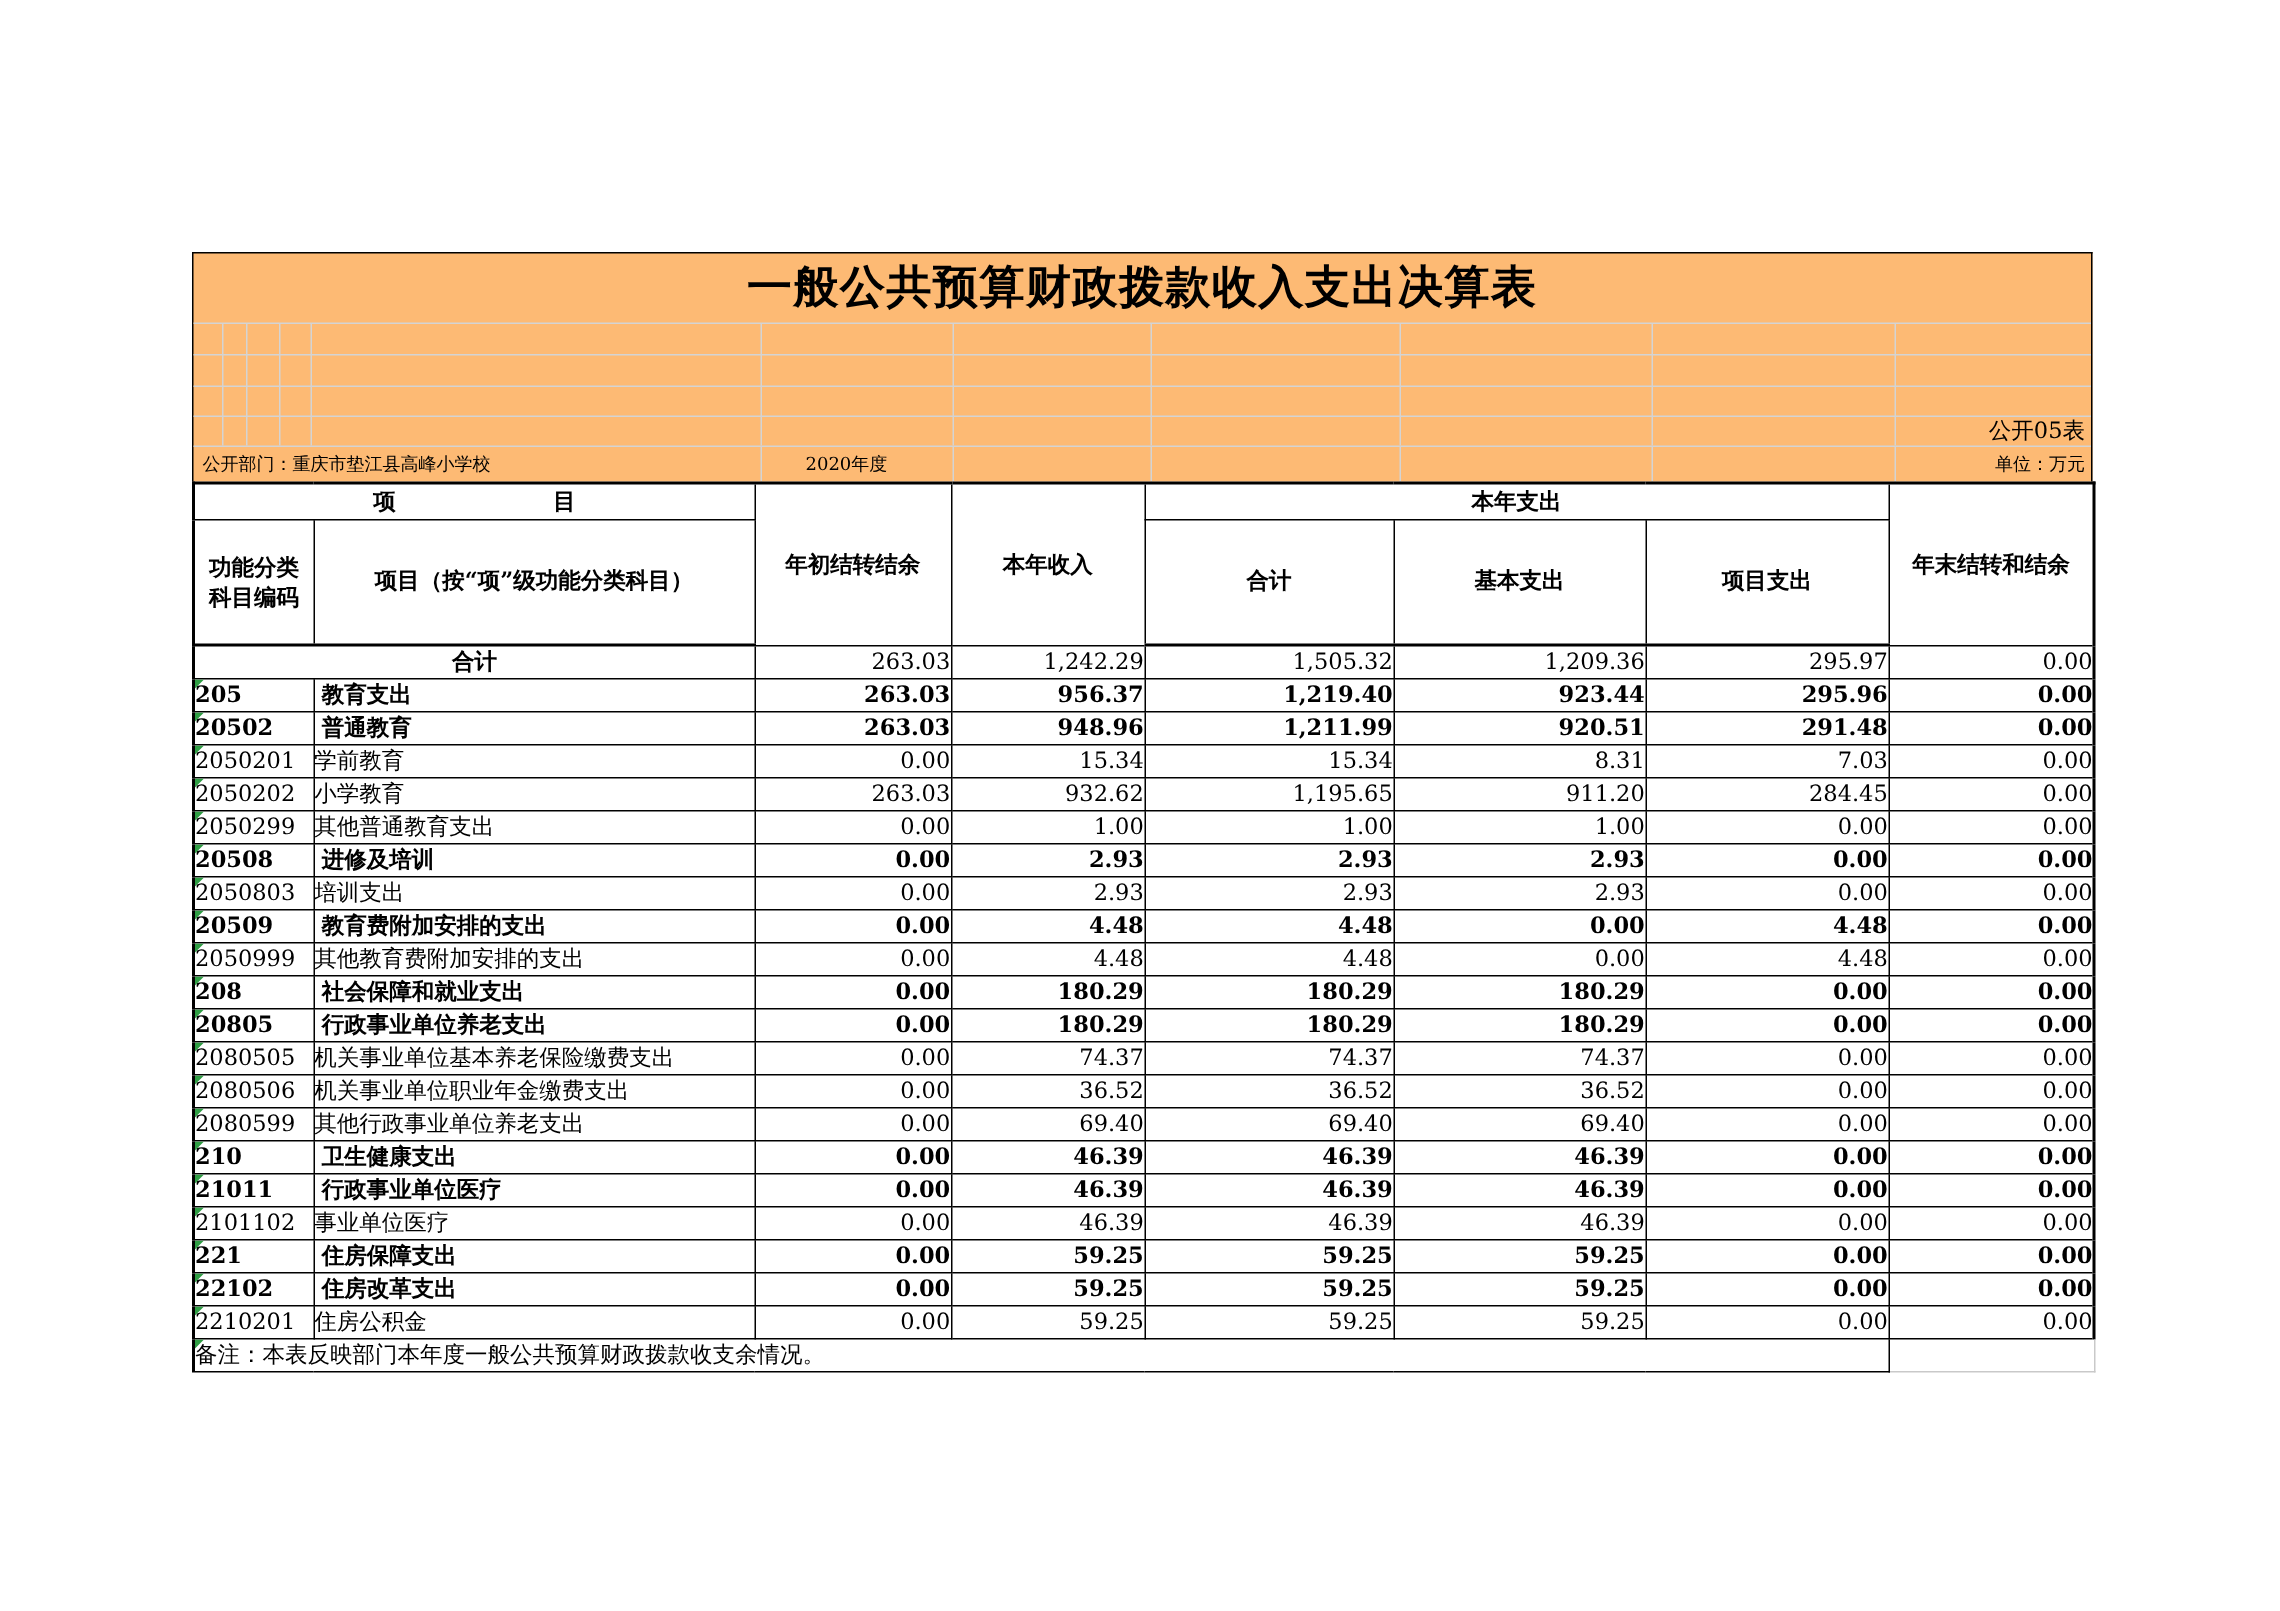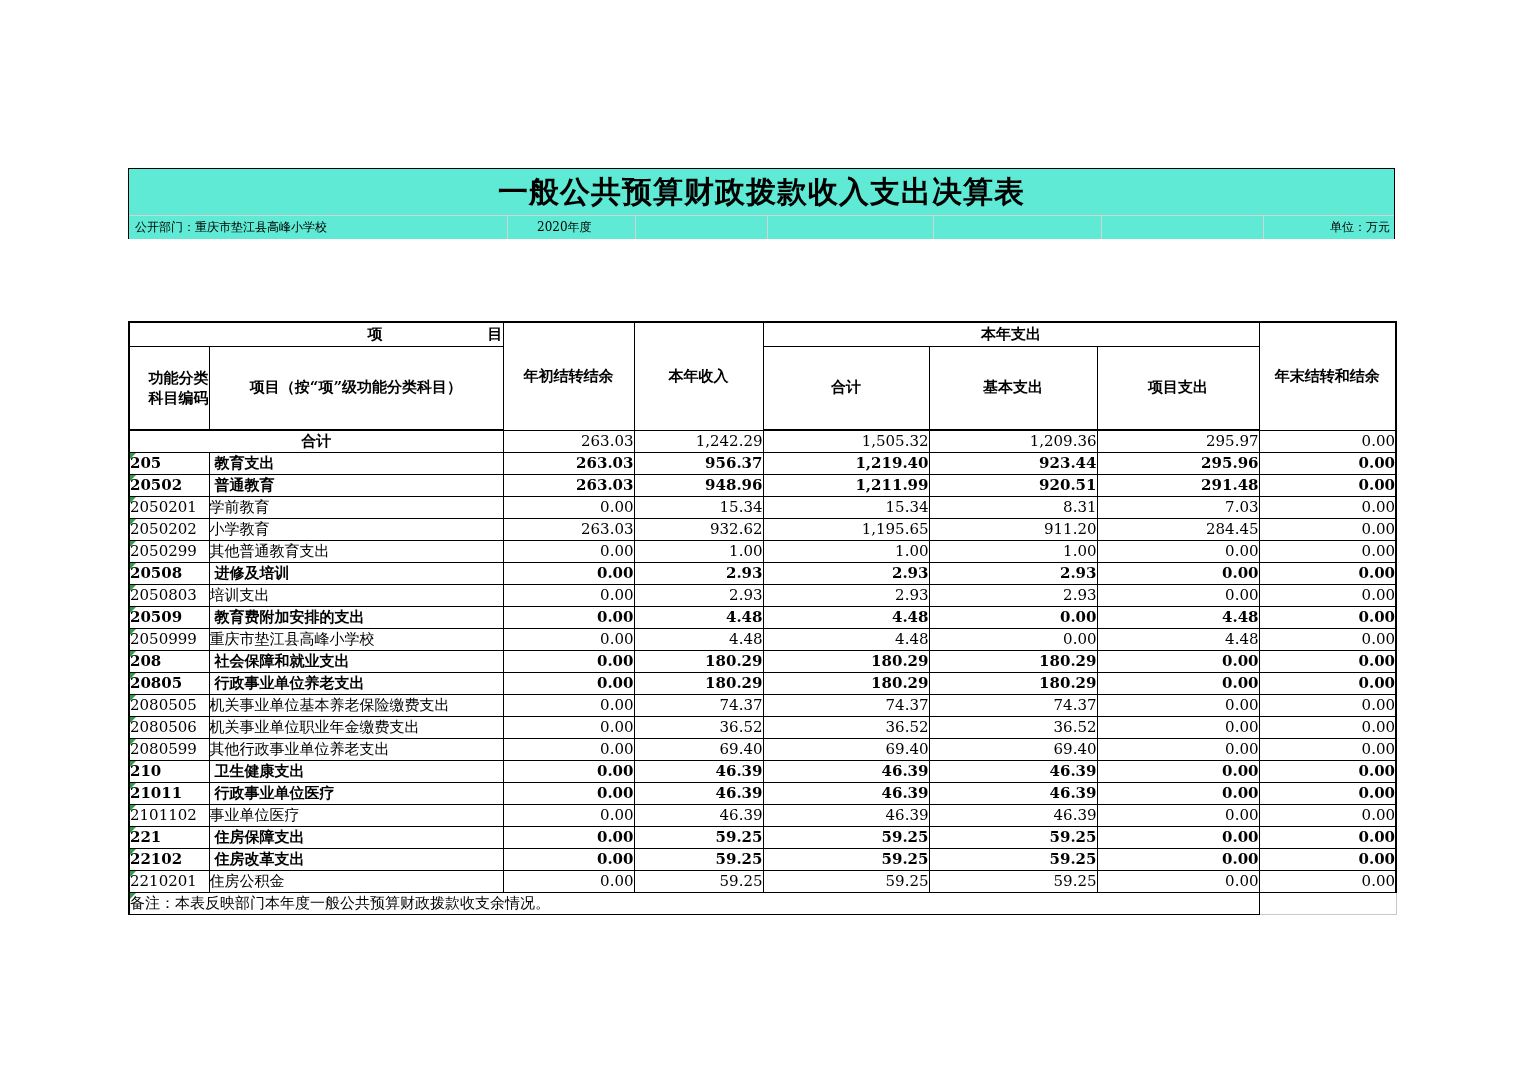--- a/index.html
+++ b/index.html
@@ -3,21 +3,21 @@
 <meta charset="utf-8">
 <style>
   html,body{margin:0;padding:0;background:#ffffff;}
   body{width:1520px;height:1074px;position:relative;overflow:hidden;
        font-family:"DejaVu Serif", serif;color:#000;}
 
   .page{position:absolute;left:0;top:0;width:1520px;height:1074px;background:#fff;}
 
   
   .sheet-top{position:absolute;left:128px;top:168px;width:1265px;
-             border:1px solid #000;border-bottom:none;background:#5eead4;}
+             border:1px solid #000;border-bottom:none;background:#fdba74;}
   .title-cell{height:46px;line-height:46px;text-align:center;
               font-family:"DejaVu Sans", sans-serif;font-weight:bold;font-size:30px;
               border-bottom:1px solid #d4d4d4;letter-spacing:1px;}
   .band{position:relative;height:81px;border-bottom:1px solid #d4d4d4;}
   .band .hl{position:absolute;left:0;right:0;height:1px;background:#d4d4d4;}
   .vl{position:absolute;top:0;bottom:0;width:1px;background:#d4d4d4;}
   .sheet-code{position:absolute;right:4px;bottom:1px;font-size:15px;line-height:18px;}
   .info-row{position:relative;height:23px;font-size:12px;line-height:23px;}
   .info-row .dept{position:absolute;left:6px;}
   .info-row .year{position:absolute;left:408px;}
@@ -28,21 +28,21 @@
                border-collapse:collapse;table-layout:fixed;font-size:15px;}
   table.budget th,table.budget td{border:1px solid #000;padding:0;overflow:hidden;
                white-space:nowrap;}
   thead th{font-weight:bold;text-align:center;vertical-align:middle;font-size:15px;}
   tr.hr1{height:24px;}
   tr.hr2{height:84px;}
   tr.hr1 th{border-top:2px solid #000;}
   tr.hr2 th{border-bottom:2px solid #000;}
   th.th-item-group{border-bottom:2px solid #000;letter-spacing:0;}
   .pre{white-space:pre-line !important;line-height:20px;margin-top:48px;}
-  .outer-l{border-left:2px solid #000 !important;text-align:right;}
+  .outer-l{border-left:2px solid #000 !important;}
   .outer-r{border-right:2px solid #000 !important;}
 
   tbody tr{height:22px;}
   td.code{text-align:left;padding-left:4px;position:relative;}
   td.name{text-align:left;padding-left:38px;}
   td.val{text-align:right;padding-right:5px;}
   td.sum{text-align:center;font-weight:bold;position:relative;}
   tr.b td{font-weight:bold;}
   tr.b td.name{padding-left:5px;}
 
@@ -55,20 +55,36 @@
                 border-bottom:1px solid #c9c9c9 !important;}
 </style>
 </head>
 <body>
 
 <div class="page">
 
   <div class="sheet-top">
     <div class="title-cell">一般公共预算财政拨款收入支出决算表</div>
 
+    <div class="band">
+      <i class="hl" style="top:20px"></i>
+        <i class="hl" style="top:41px"></i>
+        <i class="hl" style="top:61px"></i>
+      <i class="vl" style="left:19px"></i>
+        <i class="vl" style="left:35px"></i>
+      <i class="vl" style="left:57px"></i>
+        <i class="vl" style="left:78px"></i>
+      <i class="vl" style="left:378px"></i>
+        <i class="vl" style="left:506px"></i>
+      <i class="vl" style="left:638px"></i>
+        <i class="vl" style="left:804px"></i>
+      <i class="vl" style="left:972px"></i>
+        <i class="vl" style="left:1134px"></i>
+      <div class="sheet-code">公开05表</div>
+    </div>
 
     <div class="info-row">
       <i class="vl" style="left:378px"></i>
         <i class="vl" style="left:506px"></i>
       <i class="vl" style="left:638px"></i>
         <i class="vl" style="left:804px"></i>
       <i class="vl" style="left:972px"></i>
         <i class="vl" style="left:1134px"></i>
       <span class="dept">公开部门：重庆市垫江县高峰小学校</span>
       <span class="year">2020年度</span>
@@ -189,21 +205,21 @@
           <td class="name">教育费附加安排的支出</td>
           <td class="val">0.00</td>
           <td class="val">4.48</td>
           <td class="val">4.48</td>
           <td class="val">0.00</td>
           <td class="val">4.48</td>
           <td class="val outer-r">0.00</td>
         </tr>
         <tr>
           <td class="code outer-l tri">2050999</td>
-          <td class="name">重庆市垫江县高峰小学校</td>
+          <td class="name">其他教育费附加安排的支出</td>
           <td class="val">0.00</td>
           <td class="val">4.48</td>
           <td class="val">4.48</td>
           <td class="val">0.00</td>
           <td class="val">4.48</td>
           <td class="val outer-r">0.00</td>
         </tr>
         <tr class="b">
           <td class="code outer-l tri">208</td>
           <td class="name">社会保障和就业支出</td>

